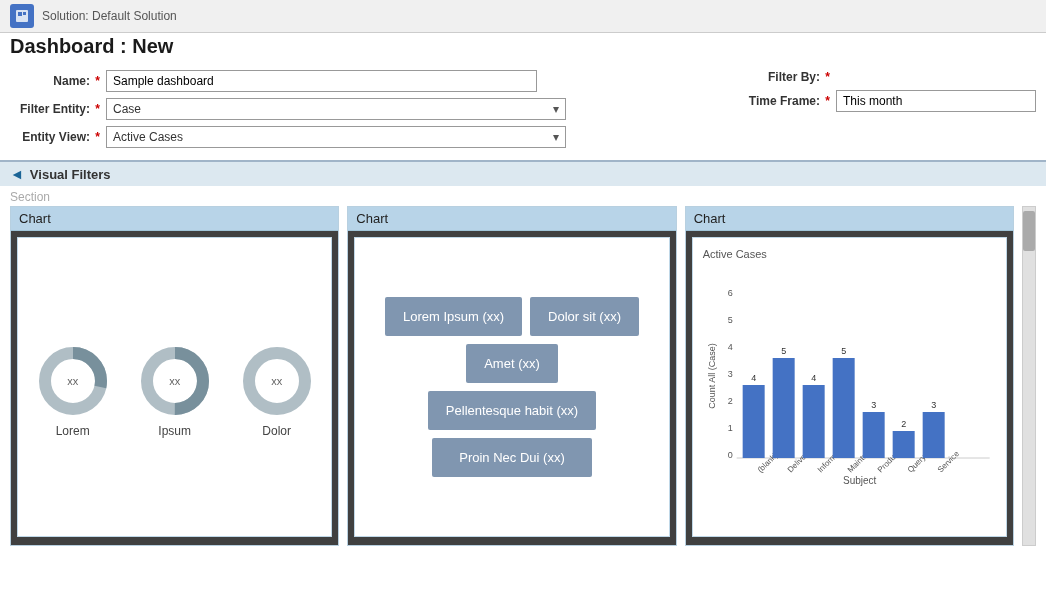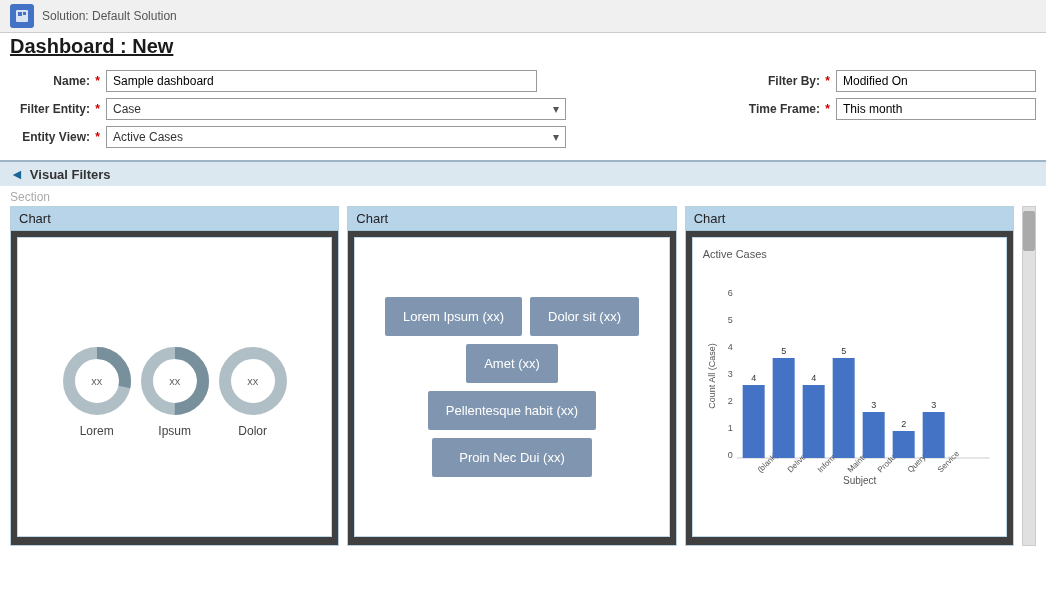--- a/index.html
+++ b/index.html
@@ -3,21 +3,21 @@
   <meta charset="utf-8">
   <style>
     * { box-sizing: border-box; margin: 0; padding: 0; }
     body { font-family: 'Segoe UI', Arial, sans-serif; font-size: 13px; background: #fff; color: #333; width: 1046px; height: 597px; overflow: hidden; }
 
     .top-bar { background: #f0f0f0; padding: 4px 10px; border-bottom: 1px solid #ccc; display: flex; align-items: center; gap: 8px; }
     .top-bar-icon { width: 24px; height: 24px; background: #4472c4; border-radius: 3px; display: flex; align-items: center; justify-content: center; }
     .top-bar-icon svg { width: 16px; height: 16px; }
     .top-bar-text { font-size: 12px; color: #555; }
 
-    .page-title { font-size: 20px; font-weight: bold; color: #1a1a1a; padding: 2px 10px 6px 10px; text-decoration: underline; }
+    .page-title { font-size: 20px; font-weight: bold; color: #1a1a1a; padding: 2px 10px 6px 10px; }
 
     .form-area { padding: 6px 10px; display: flex; gap: 20px; }
     .form-col { display: flex; flex-direction: column; gap: 6px; }
     .form-row { display: flex; align-items: center; gap: 6px; }
     .form-label { font-size: 12px; font-weight: 600; min-width: 90px; text-align: right; }
     .required { color: #c00; margin-left: 2px; }
     .form-input { border: 1px solid #999; padding: 3px 6px; font-size: 12px; background: #fff; }
     .form-input-wide { width: 431px; }
     .form-input-medium { width: 460px; }
     .form-input-right { width: 200px; }
@@ -30,21 +30,21 @@
 
     .charts-area { padding: 0 10px; }
     .section-label { color: #aaa; font-size: 12px; padding: 4px 0 2px 0; }
 
     .chart-card { border: 1px solid #b8d0e0; background: #404040; flex: 1; min-height: 340px; }
     .chart-card-header { background: #b8d4e8; padding: 4px 8px; font-size: 13px; font-weight: 400; color: #222; border-bottom: 1px solid #a0c4d8; }
     .chart-card-body { padding: 10px; background: #fff; margin: 6px; border: 1px solid #c0d8e8; min-height: 300px; display: flex; align-items: center; justify-content: center; position: relative; }
 
     
     .donut-area { display: flex; flex-direction: column; align-items: center; width: 100%; }
-    .donuts-row { display: flex; gap: 8px; align-items: center; justify-content: center; margin: 20px 0 10px; }
+    .donuts-row { display: flex; gap: 32px; align-items: center; justify-content: center; margin: 20px 0 10px; }
     .donut-item { display: flex; flex-direction: column; align-items: center; gap: 8px; }
     .donut-label { font-size: 12px; color: #444; }
 
     
     .tiles-area { display: flex; flex-direction: column; gap: 8px; align-items: center; justify-content: center; width: 100%; padding: 10px; }
     .tiles-row { display: flex; gap: 8px; }
     .tile-btn { background: #8096b0; color: #fff; padding: 12px 18px; font-size: 13px; border: none; cursor: pointer; border-radius: 2px; }
     .tile-btn-wide { min-width: 160px; }
     .bar-chart-title { font-size: 13px; font-weight: 600; color: #333; margin-bottom: 2px; }
     .bar-chart-subtitle { font-size: 11px; color: #555; margin-bottom: 6px; }
@@ -102,21 +102,20 @@
   </div>
 
   <div style="flex:1"></div>
 
   <div class="form-col">
     <div class="form-row">
       <span class="form-label">
         <span>Filter By:</span>
         <span class="required">*</span>
       </span>
-      <input class="form-input form-input-right" type="text" value="Modified On" style="">
     </div>
     <div class="form-row">
       <span class="form-label">
         <span>Time Frame:</span>
         <span class="required">*</span>
       </span>
       <input class="form-input form-input-right" type="text" value="This month" style="">
     </div>
   </div>
 </div>

